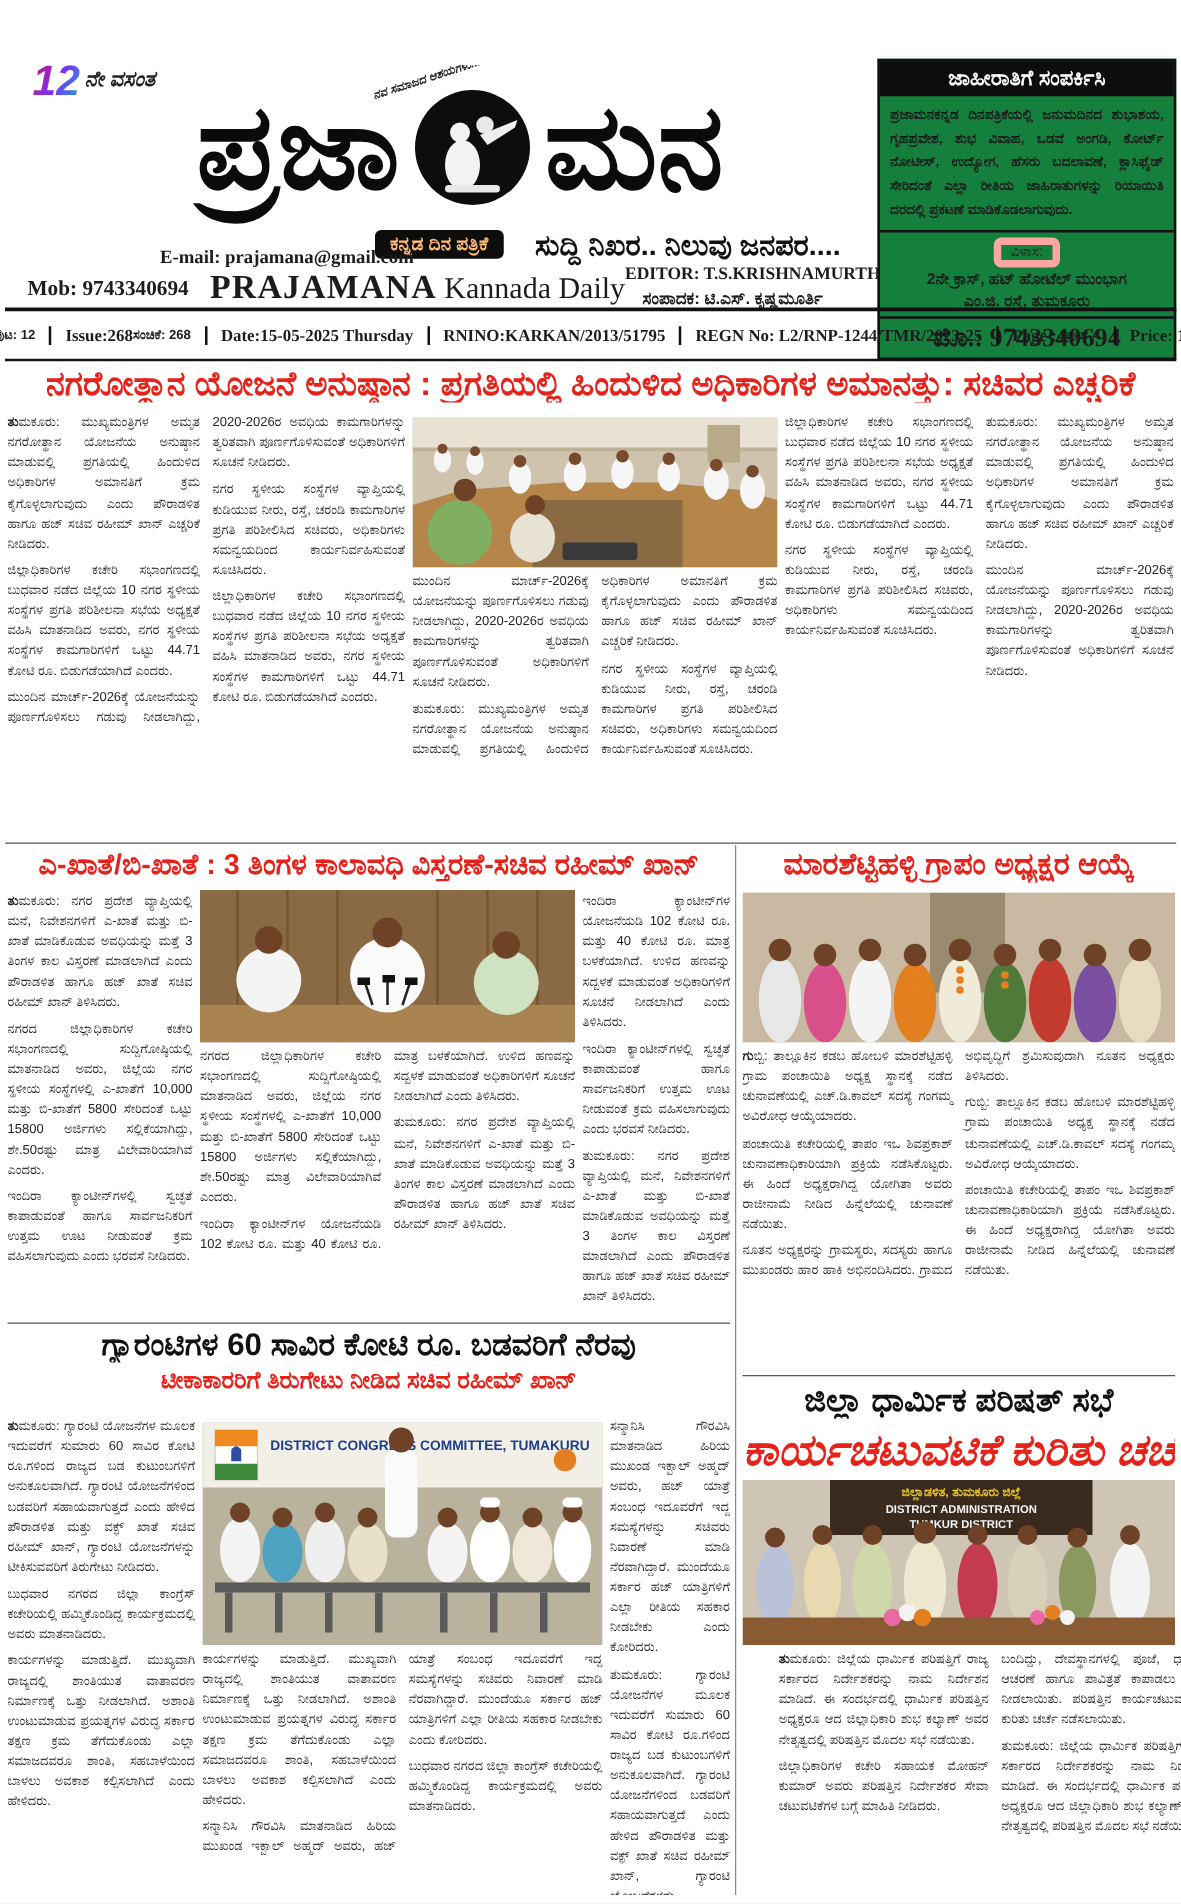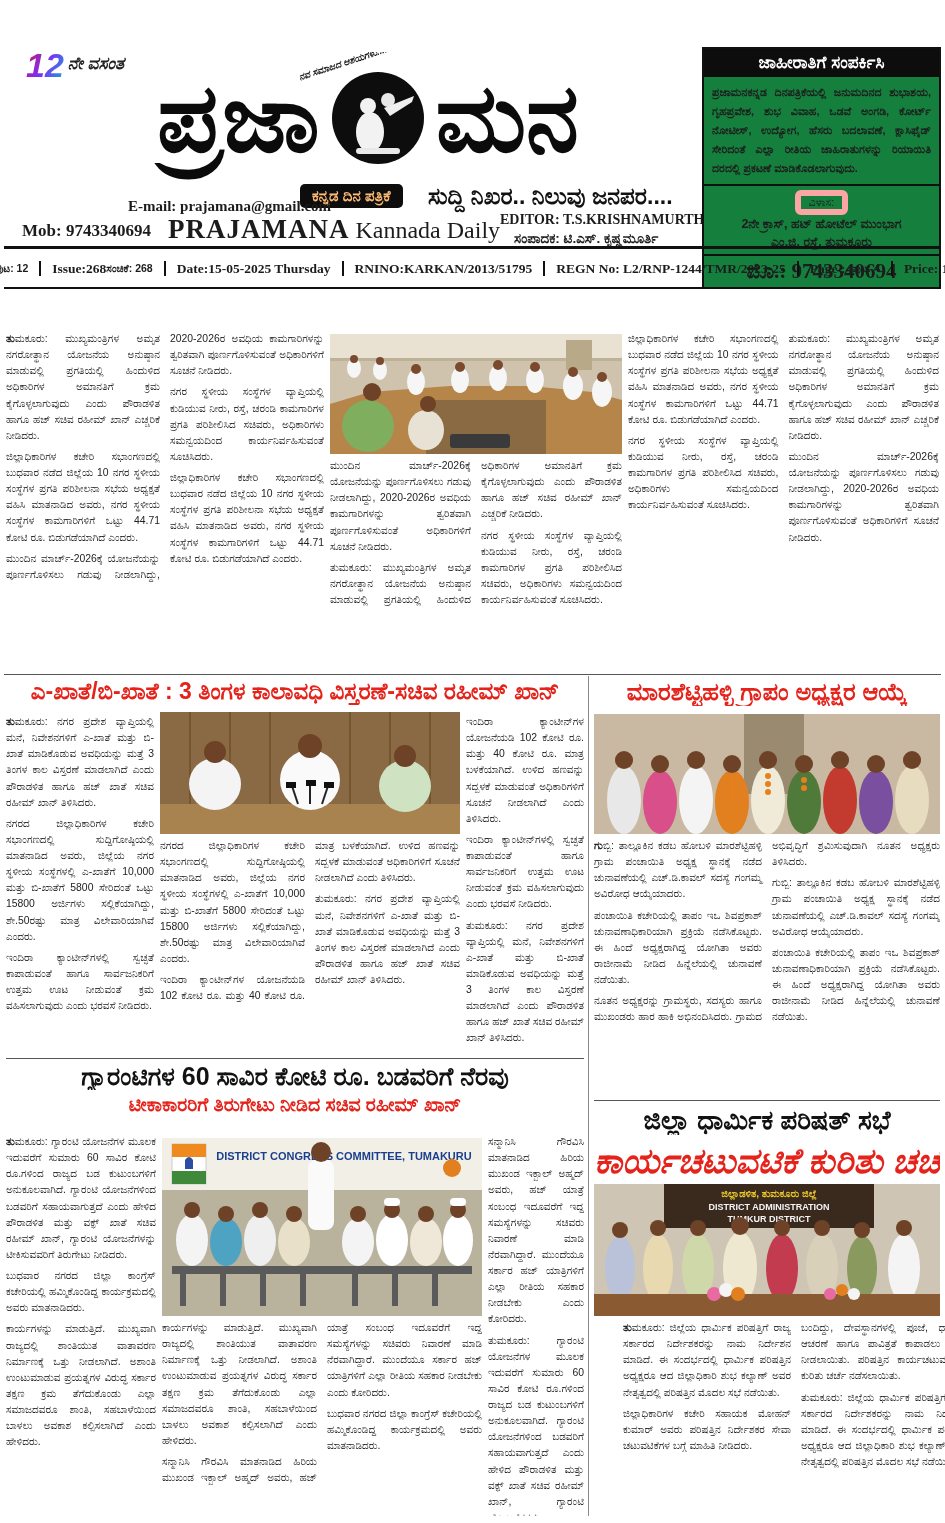--- a/index.html
+++ b/index.html
@@ -152,20 +152,21 @@
       <span class="kn">ಪುಟ: 4</span>
     </div>
     <div class="info-item">
       <span class="en">Price: 1.00</span>
       <span class="kn">ಬೆಲೆ: 1.00 ರೂ</span>
     </div>
   </div>
 
   <div class="abs rule" style="left:4px;top:287px;width:937px;height:2px;"></div>
 
+  <div class="abs hl red" style="left:6px;top:292px;width:933px;font-size:27px;">ನಗರೋತ್ಥಾನ ಯೋಜನೆ ಅನುಷ್ಠಾನ : ಪ್ರಗತಿಯಲ್ಲಿ ಹಿಂದುಳಿದ ಅಧಿಕಾರಿಗಳ ಅಮಾನತ್ತು: ಸಚಿವರ ಎಚ್ಚರಿಕೆ</div>
 
   <div class="abs btxt c2" style="left:6px;top:331px;width:318px;height:341px;">
     <p class="lede">ತುಮಕೂರು: ಮುಖ್ಯಮಂತ್ರಿಗಳ ಅಮೃತ ನಗರೋತ್ಥಾನ ಯೋಜನೆಯ ಅನುಷ್ಠಾನ ಮಾಡುವಲ್ಲಿ ಪ್ರಗತಿಯಲ್ಲಿ ಹಿಂದುಳಿದ ಅಧಿಕಾರಿಗಳ ಅಮಾನತಿಗೆ ಕ್ರಮ ಕೈಗೊಳ್ಳಲಾಗುವುದು ಎಂದು ಪೌರಾಡಳಿತ ಹಾಗೂ ಹಜ್ ಸಚಿವ ರಹೀಮ್ ಖಾನ್ ಎಚ್ಚರಿಕೆ ನೀಡಿದರು.</p>
     <p>ಜಿಲ್ಲಾಧಿಕಾರಿಗಳ ಕಚೇರಿ ಸಭಾಂಗಣದಲ್ಲಿ ಬುಧವಾರ ನಡೆದ ಜಿಲ್ಲೆಯ 10 ನಗರ ಸ್ಥಳೀಯ ಸಂಸ್ಥೆಗಳ ಪ್ರಗತಿ ಪರಿಶೀಲನಾ ಸಭೆಯ ಅಧ್ಯಕ್ಷತೆ ವಹಿಸಿ ಮಾತನಾಡಿದ ಅವರು, ನಗರ ಸ್ಥಳೀಯ ಸಂಸ್ಥೆಗಳ ಕಾಮಗಾರಿಗಳಿಗೆ ಒಟ್ಟು 44.71 ಕೋಟಿ ರೂ. ಬಿಡುಗಡೆಯಾಗಿದೆ ಎಂದರು.</p>
     <p>ಮುಂದಿನ ಮಾರ್ಚ್-2026ಕ್ಕೆ ಯೋಜನೆಯನ್ನು ಪೂರ್ಣಗೊಳಿಸಲು ಗಡುವು ನೀಡಲಾಗಿದ್ದು, 2020-2026ರ ಅವಧಿಯ ಕಾಮಗಾರಿಗಳನ್ನು ತ್ವರಿತವಾಗಿ ಪೂರ್ಣಗೊಳಿಸುವಂತೆ ಅಧಿಕಾರಿಗಳಿಗೆ ಸೂಚನೆ ನೀಡಿದರು.</p>
     <p>ನಗರ ಸ್ಥಳೀಯ ಸಂಸ್ಥೆಗಳ ವ್ಯಾಪ್ತಿಯಲ್ಲಿ ಕುಡಿಯುವ ನೀರು, ರಸ್ತೆ, ಚರಂಡಿ ಕಾಮಗಾರಿಗಳ ಪ್ರಗತಿ ಪರಿಶೀಲಿಸಿದ ಸಚಿವರು, ಅಧಿಕಾರಿಗಳು ಸಮನ್ವಯದಿಂದ ಕಾರ್ಯನಿರ್ವಹಿಸುವಂತೆ ಸೂಚಿಸಿದರು.</p>
     <p>ಜಿಲ್ಲಾಧಿಕಾರಿಗಳ ಕಚೇರಿ ಸಭಾಂಗಣದಲ್ಲಿ ಬುಧವಾರ ನಡೆದ ಜಿಲ್ಲೆಯ 10 ನಗರ ಸ್ಥಳೀಯ ಸಂಸ್ಥೆಗಳ ಪ್ರಗತಿ ಪರಿಶೀಲನಾ ಸಭೆಯ ಅಧ್ಯಕ್ಷತೆ ವಹಿಸಿ ಮಾತನಾಡಿದ ಅವರು, ನಗರ ಸ್ಥಳೀಯ ಸಂಸ್ಥೆಗಳ ಕಾಮಗಾರಿಗಳಿಗೆ ಒಟ್ಟು 44.71 ಕೋಟಿ ರೂ. ಬಿಡುಗಡೆಯಾಗಿದೆ ಎಂದರು.</p>
   </div>
 
   <div class="abs photo" style="left:330px;top:334px;width:292px;height:120px;">

